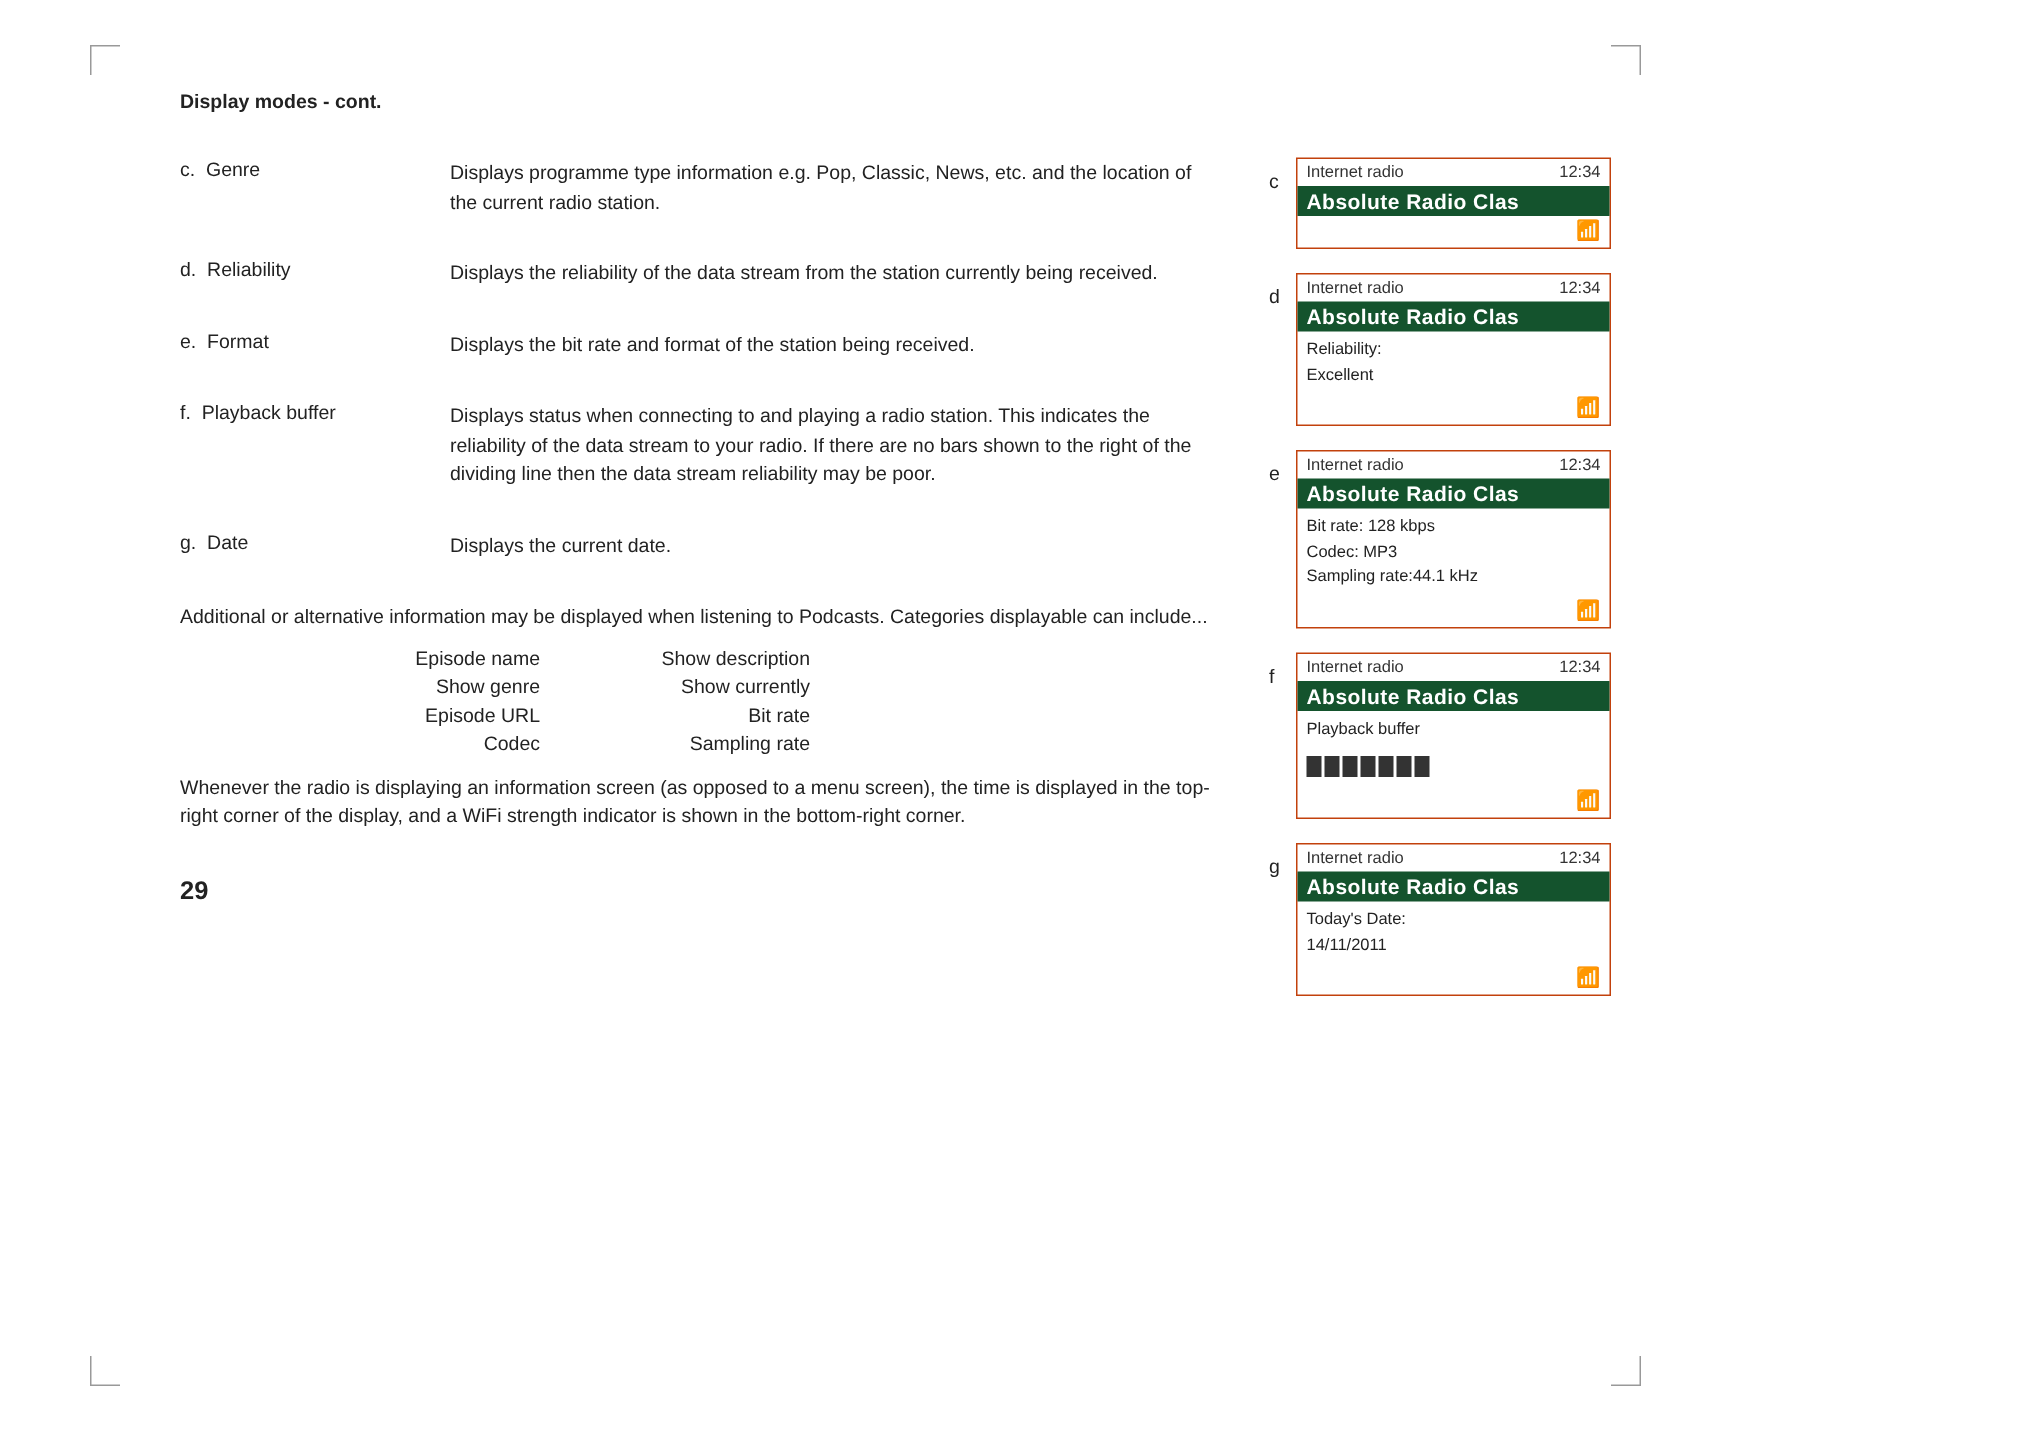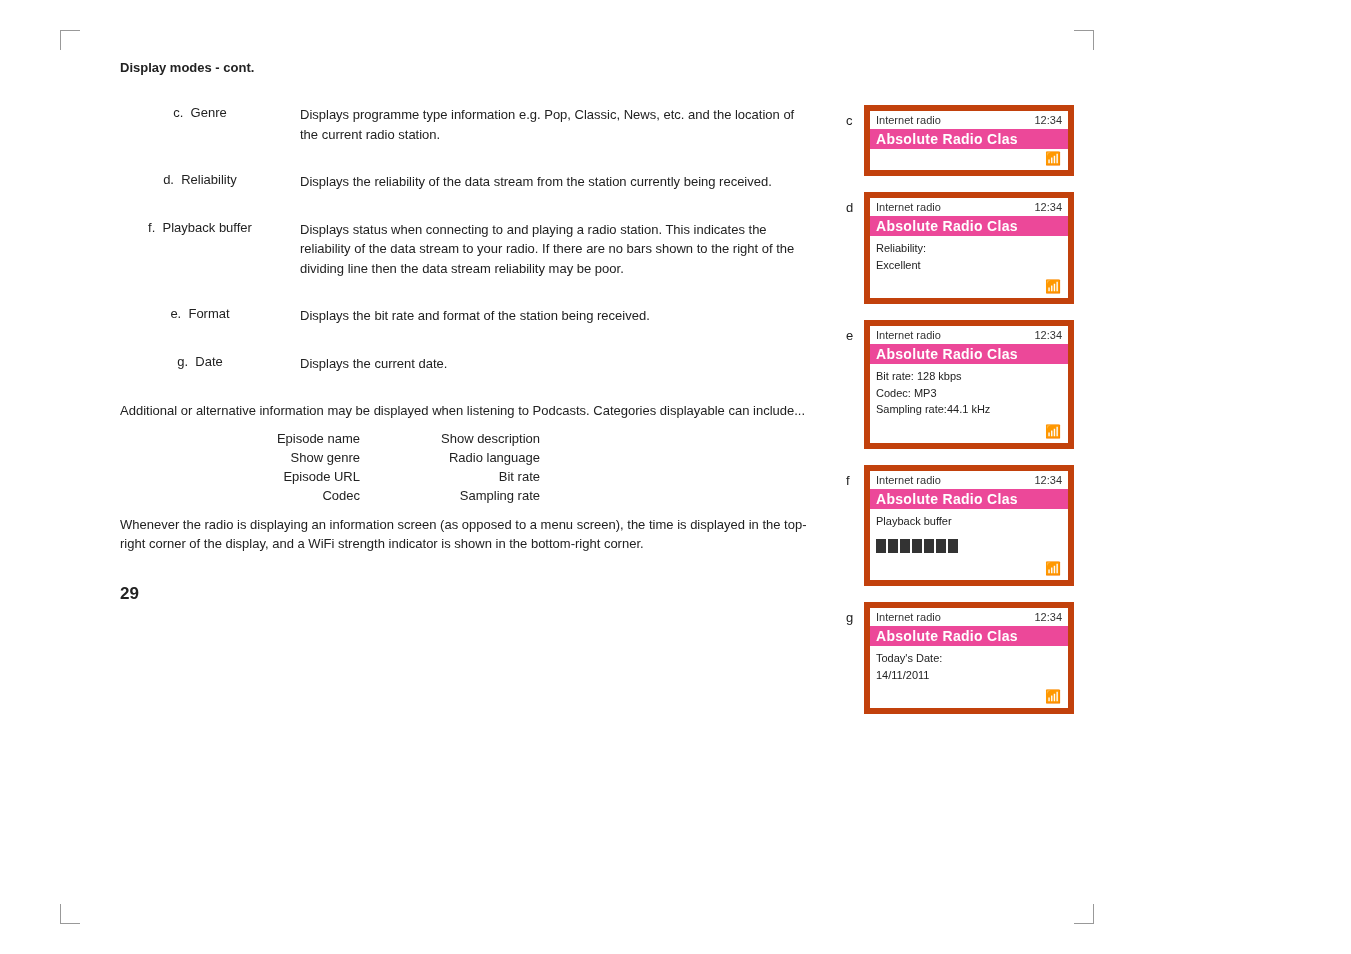--- a/index.html
+++ b/index.html
@@ -58,21 +58,20 @@
     
     .entry {
       display: flex;
       gap: 20px;
       margin-bottom: 28px;
     }
 
     .entry-label {
       min-width: 160px;
       font-size: 13px;
-      text-align: center;
     }
 
     .entry-desc {
       flex: 1;
       font-size: 13px;
       line-height: 1.5;
     }
 
     
     .podcasts-section {
@@ -110,21 +109,21 @@
 
     
     .page-number {
       font-size: 17px;
       font-weight: bold;
       margin-top: 30px;
     }
 
     
     .device-screen {
-      border: 6px solid #c2410c;
+      border: 1px solid #c2410c;
       margin-bottom: 16px;
       padding: 0;
       position: relative;
       width: 210px;
       font-size: 11px;
     }
 
     .screen-header {
       display: flex;
       justify-content: space-between;
@@ -132,21 +131,21 @@
       padding: 3px 6px;
       font-size: 11px;
       color: #333;
       border-bottom: none;
     }
 
     .screen-station {
       padding: 2px 6px;
       font-size: 14px;
       font-weight: bold;
-      background: #ec4899;
+      background: #14532d;
       color: #fff;
       letter-spacing: 0.3px;
     }
 
     .screen-content {
       padding: 4px 6px;
       font-size: 11px;
       line-height: 1.5;
     }
 
@@ -209,43 +208,43 @@
       <div id="entries-container">
           <div class="entry">
     <div class="entry-label">c.&nbsp;&nbsp;Genre</div>
     <div class="entry-desc">Displays programme type information e.g. Pop, Classic, News, etc. and the location of the current radio station.</div>
   </div>
           <div class="entry">
     <div class="entry-label">d.&nbsp;&nbsp;Reliability</div>
     <div class="entry-desc">Displays the reliability of the data stream from the station currently being received.</div>
   </div>
           <div class="entry">
+    <div class="entry-label">e.&nbsp;&nbsp;Format</div>
+    <div class="entry-desc">Displays the bit rate and format of the station being received.</div>
+  </div>
+          <div class="entry">
     <div class="entry-label">f.&nbsp;&nbsp;Playback buffer</div>
     <div class="entry-desc">Displays status when connecting to and playing a radio station. This indicates the reliability of the data stream to your radio. If there are no bars shown to the right of the dividing line then the data stream reliability may be poor.</div>
-  </div>
-          <div class="entry">
-    <div class="entry-label">e.&nbsp;&nbsp;Format</div>
-    <div class="entry-desc">Displays the bit rate and format of the station being received.</div>
   </div>
           <div class="entry">
     <div class="entry-label">g.&nbsp;&nbsp;Date</div>
     <div class="entry-desc">Displays the current date.</div>
   </div>
         </div>
 
       <div class="podcasts-section">
         <div class="podcasts-intro">Additional or alternative information may be displayed when listening to Podcasts. Categories displayable can include...</div>
         <div class="podcasts-table" id="podcasts-table">
             <div class="podcasts-table-row">
     <div class="podcasts-table-cell">Episode name</div>
     <div class="podcasts-table-cell">Show description</div>
   </div>
             <div class="podcasts-table-row">
     <div class="podcasts-table-cell">Show genre</div>
-    <div class="podcasts-table-cell">Radio language</div>
+    <div class="podcasts-table-cell">Show currently</div>
   </div>
             <div class="podcasts-table-row">
     <div class="podcasts-table-cell">Episode URL</div>
     <div class="podcasts-table-cell">Bit rate</div>
   </div>
             <div class="podcasts-table-row">
     <div class="podcasts-table-cell">Codec</div>
     <div class="podcasts-table-cell">Sampling rate</div>
   </div>
           </div>

